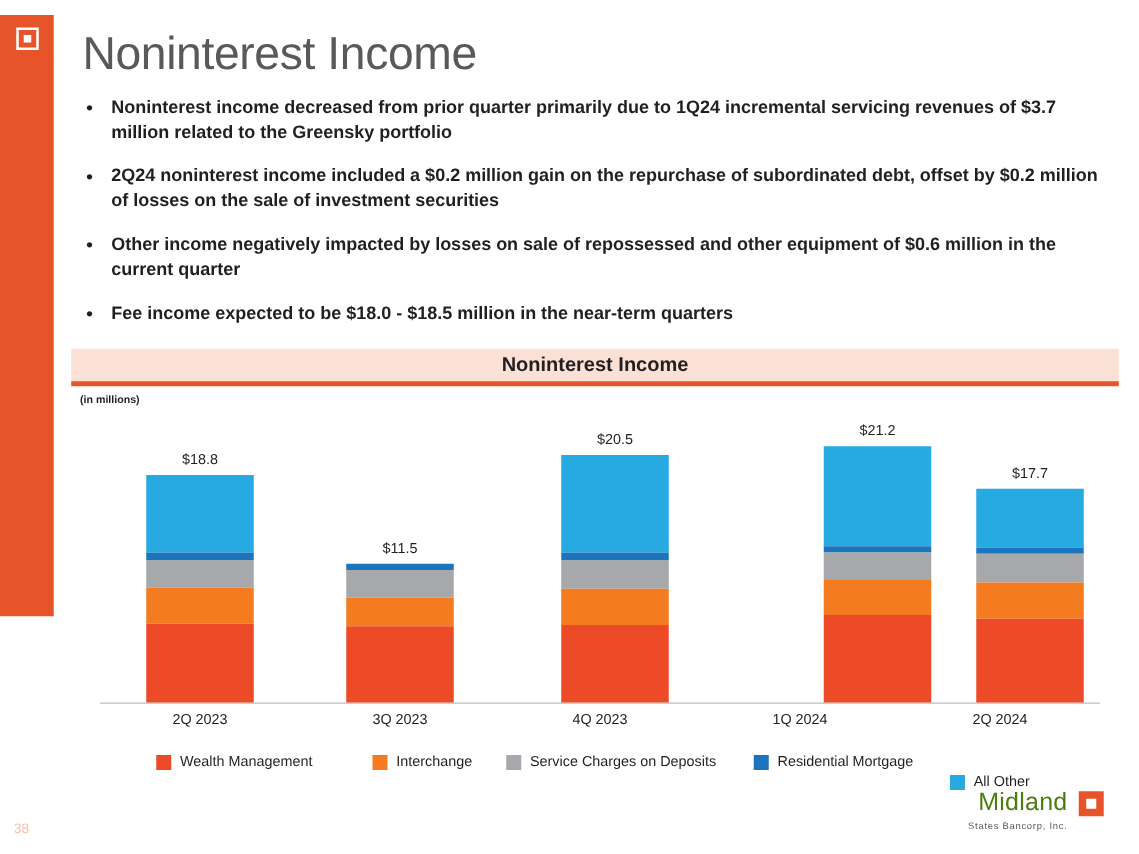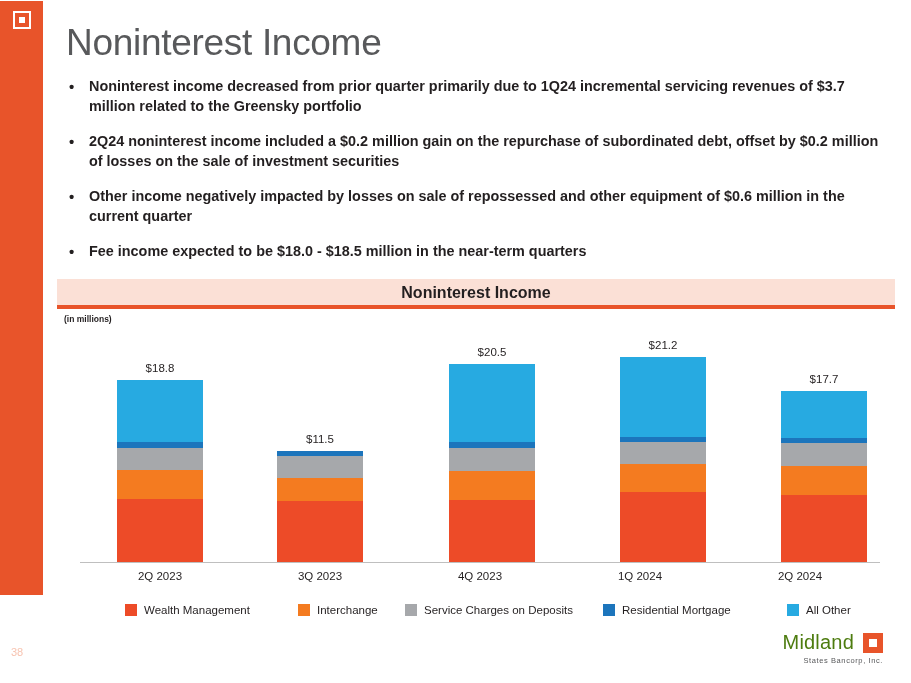--- a/index.html
+++ b/index.html
@@ -15,22 +15,22 @@
     overflow: hidden;
   }
   .slide {
     position: absolute;
     inset: 0;
     background: #ffffff;
   }
   
   .rail {
     position: absolute;
-    left: 0; top: 1px;
-    width: 43px; height: 594px;
+    left: 0; top: 12px;
+    width: 43px; height: 481px;
     background: #E8542A;
   }
   .rail-logo {
     position: absolute;
     left: 13px; top: 10px;
     width: 18px; height: 18px;
     border: 2px solid #ffffff;
     box-sizing: border-box;
   }
   .rail-logo i {
@@ -196,20 +196,21 @@
     position: absolute;
     left: 6px; top: 6px; right: 6px; bottom: 6px;
     background: #ffffff;
     display: block;
   }
   .brand-sub {
     font-size: 7.5px;
     color: #58595B;
     letter-spacing: 0.6px;
     margin-top: 2px;
+    margin-right: 29px;
   }
 </style>
 </head>
 <body>
 
 <div class="slide">
 
   <div class="rail">
     <div class="rail-logo">
         <i></i>
@@ -262,21 +263,21 @@
         <div class="bar-total-label">$11.5</div>
       </div>
       <div class="barcol" style="left: 357px; padding-left: 12px;">
         <div class="seg" style="height: 78.3px; background: rgb(39, 170, 225);"></div>
         <div class="seg" style="height: 5.8px; background: rgb(28, 117, 188);"></div>
         <div class="seg" style="height: 23.2px; background: rgb(166, 168, 171);"></div>
         <div class="seg" style="height: 29px; background: rgb(244, 123, 32);"></div>
         <div class="seg" style="height: 61.8667px; background: rgb(237, 75, 40);"></div>
         <div class="bar-total-label">$20.5</div>
       </div>
-      <div class="barcol" style="left: 503px; padding-left: 37px;">
+      <div class="barcol" style="left: 542px; padding-left: 37px;">
         <div class="seg" style="height: 80.2333px; background: rgb(39, 170, 225);"></div>
         <div class="seg" style="height: 4.83333px; background: rgb(28, 117, 188);"></div>
         <div class="seg" style="height: 22.2333px; background: rgb(166, 168, 171);"></div>
         <div class="seg" style="height: 28.0333px; background: rgb(244, 123, 32);"></div>
         <div class="seg" style="height: 69.6px; background: rgb(237, 75, 40);"></div>
         <div class="bar-total-label">$21.2</div>
       </div>
       <div class="barcol" style="left: 677px; margin-left: 24px;">
         <div class="seg" style="height: 47.3667px; background: rgb(39, 170, 225);"></div>
         <div class="seg" style="height: 4.83333px; background: rgb(28, 117, 188);"></div>
@@ -303,21 +304,21 @@
         <span class="legend-label">Interchange</span>
       </div>
       <div class="legend-item" style="left: 325px;">
         <span class="legend-swatch" style="background: rgb(166, 168, 171);"></span>
         <span class="legend-label">Service Charges on Deposits</span>
       </div>
       <div class="legend-item" style="left: 523px;">
         <span class="legend-swatch" style="background: rgb(28, 117, 188);"></span>
         <span class="legend-label">Residential Mortgage</span>
       </div>
-      <div class="legend-item" style="left: 707px;">
+      <div class="legend-item" style="left: 680px; margin-top: 16px;">
         <span class="legend-swatch" style="background: rgb(39, 170, 225);"></span>
         <span class="legend-label">All Other</span>
       </div>
     </div>
 
   <div class="brand">
     <div class="brand-row">
       <div class="brand-name">Midland</div>
       <div class="brand-mark">
           <i></i>

